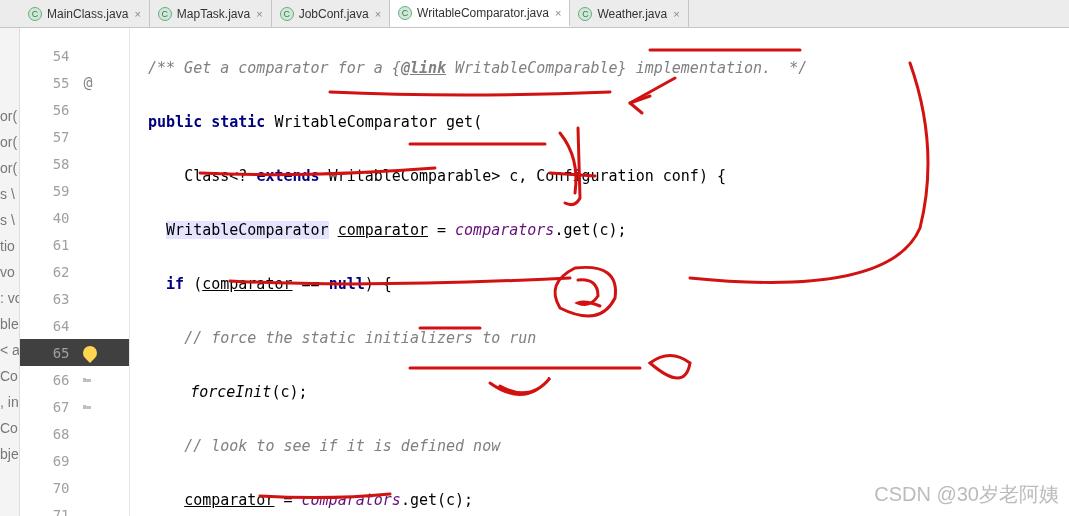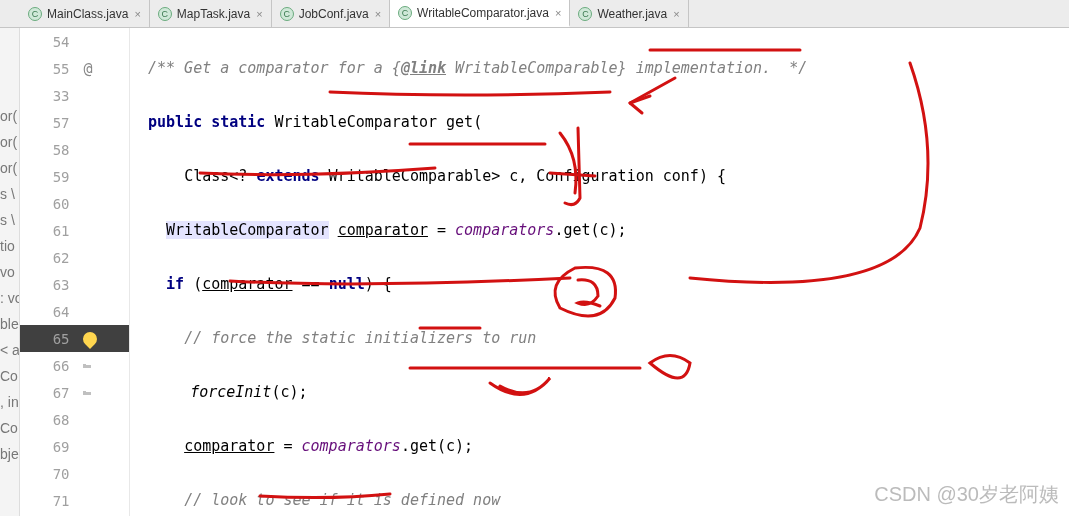--- a/index.html
+++ b/index.html
@@ -67,21 +67,21 @@
     color: #777;
     overflow: hidden;
     padding-top: 80px;
   }
   .sidebar-sliver div { white-space: nowrap; margin-bottom: 10px; }
   .gutter {
     width: 110px;
     background: #fff;
     border-right: 1px solid #e8e8e8;
     text-align: right;
-    padding-top: 0;
+    padding-top: 14px;
     position: relative;
   }
   .line-row {
     display: flex;
     height: 27px;
     align-items: center;
   }
   .line-num {
     width: 60px;
     text-align: right;
@@ -197,37 +197,37 @@
         <span class="line-num">54</span>
         <span class="gutter-icons"></span>
       </div>
     <div class="line-row">
         <span class="line-num">55</span>
         <span class="gutter-icons">
           <span class="at-sign">@</span>
         </span>
       </div>
     <div class="line-row">
-        <span class="line-num">33</span>
+        <span class="line-num">56</span>
         <span class="gutter-icons"></span>
       </div>
     <div class="line-row">
         <span class="line-num">57</span>
         <span class="gutter-icons"></span>
       </div>
     <div class="line-row">
         <span class="line-num">58</span>
         <span class="gutter-icons"></span>
       </div>
     <div class="line-row">
         <span class="line-num">59</span>
         <span class="gutter-icons"></span>
       </div>
     <div class="line-row">
-        <span class="line-num">60</span>
+        <span class="line-num">40</span>
         <span class="gutter-icons"></span>
       </div>
     <div class="line-row">
         <span class="line-num">61</span>
         <span class="gutter-icons"></span>
       </div>
     <div class="line-row">
         <span class="line-num">62</span>
         <span class="gutter-icons"></span>
       </div>
@@ -276,22 +276,22 @@
   </div>
 
   <div class="code">
 <div class="code-line"><span class="doc">/** Get a comparator for a {</span><span class="doclink">@link</span><span class="doc"> WritableComparable} implementation.  */</span></div>
 <div class="code-line"><span class="kw">public static </span><span class="type">WritableComparator </span><span>get</span><span>(</span></div>
 <div class="code-line">    <span>Class&lt;? </span><span class="kw">extends</span><span> WritableComparable&gt; c, Configuration conf) {</span></div>
 <div class="code-line">  <span class="bg-sel">WritableComparator</span><span> </span><span style="text-decoration:underline">comparator</span><span> = </span><span class="field">comparators</span><span>.get(c);</span></div>
 <div class="code-line">  <span class="kw">if</span><span> (</span><span style="text-decoration:underline">comparator</span><span> == </span><span class="kw">null</span><span>) {</span></div>
 <div class="code-line">    <span class="comment">// force the static initializers to run</span></div>
 <div class="code-line">    <span class="static">forceInit</span><span>(c);</span></div>
+<div class="code-line">    <span class="comment">// look to see if it is defined now</span></div>
 <div class="code-line">    <span style="text-decoration:underline">comparator</span><span> = </span><span class="field">comparators</span><span>.get(c);</span></div>
-<div class="code-line">    <span class="comment">// look to see if it is defined now</span></div>
 
 
 
 
 
 
 
 
 
   </div>

